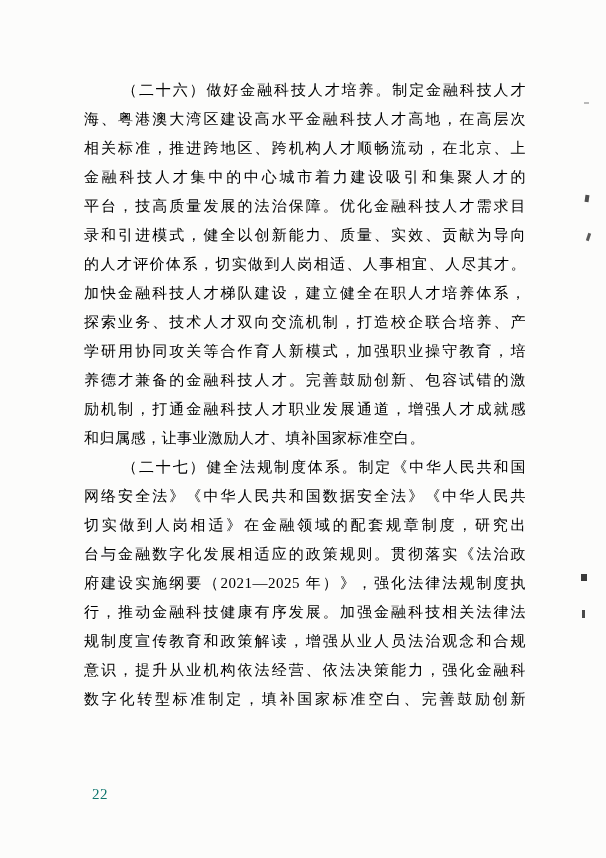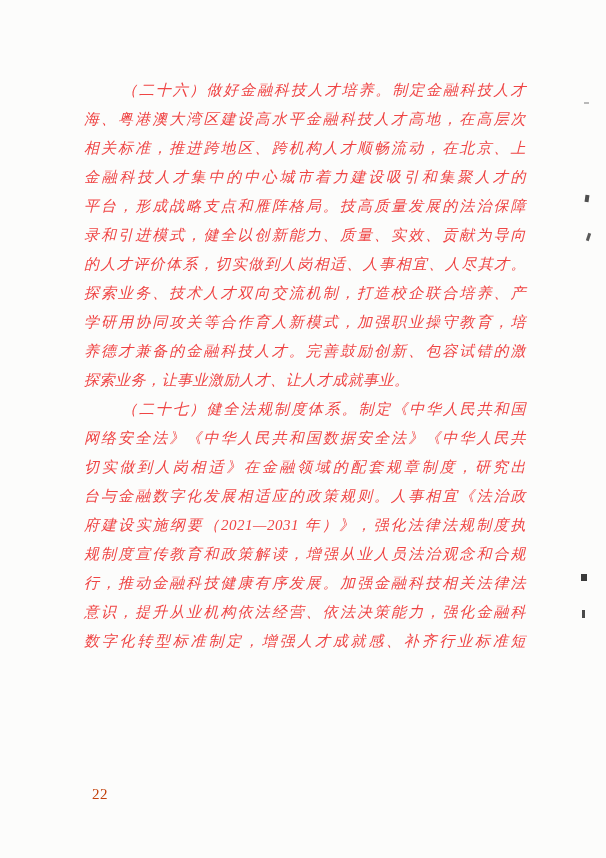--- a/index.html
+++ b/index.html
@@ -34,59 +34,61 @@
     text-indent: 38px;
   }
   .line.endline {
     text-align-last: left;
   }
   .page-number {
     position: absolute;
     left: 92px;
     top: 786px;
     font-size: 15px;
-    color: #c2410c;
+    color: #0f766e;
     letter-spacing: 0.5px;
   }
   
   .speck {
     position: absolute;
     background: #4a4a4a;
   }
   .speck.s1 { left: 584px; top: 102px; width: 5px; height: 2px; background: #b9b9b9; }
   .speck.s2 { left: 585px; top: 195px; width: 4px; height: 7px; background: #4f4f4f; transform: rotate(8deg); }
   .speck.s3 { left: 587px; top: 233px; width: 3px; height: 8px; background: #5a5a5a; transform: rotate(18deg); }
   .speck.s4 { left: 581px; top: 574px; width: 6px; height: 7px; background: #3a3a3a; }
   .speck.s5 { left: 582px; top: 610px; width: 3px; height: 8px; background: #4a4a4a; }
 </style>
 </head>
 <body>
 
 <div class="page" style="background: rgb(252, 252, 251);">
-  <div class="text-block" style="color: #ef4444; font-style: italic;">
+  <div class="text-block" style="color: #000000;">
       <div class="line first">（二十六）做好金融科技人才培养。制定金融科技人才</div>
       <div class="line">海、粤港澳大湾区建设高水平金融科技人才高地，在高层次</div>
       <div class="line">相关标准，推进跨地区、跨机构人才顺畅流动，在北京、上</div>
       <div class="line">金融科技人才集中的中心城市着力建设吸引和集聚人才的</div>
-      <div class="line">平台，形成战略支点和雁阵格局。技高质量发展的法治保障</div>
+      <div class="line">平台，技高质量发展的法治保障。优化金融科技人才需求目</div>
       <div class="line">录和引进模式，健全以创新能力、质量、实效、贡献为导向</div>
       <div class="line">的人才评价体系，切实做到人岗相适、人事相宜、人尽其才。</div>
+      <div class="line">加快金融科技人才梯队建设，建立健全在职人才培养体系，</div>
       <div class="line">探索业务、技术人才双向交流机制，打造校企联合培养、产</div>
       <div class="line">学研用协同攻关等合作育人新模式，加强职业操守教育，培</div>
       <div class="line">养德才兼备的金融科技人才。完善鼓励创新、包容试错的激</div>
-      <div class="line endline">探索业务，让事业激励人才、让人才成就事业。</div>
+      <div class="line">励机制，打通金融科技人才职业发展通道，增强人才成就感</div>
+      <div class="line endline">和归属感，让事业激励人才、填补国家标准空白。</div>
       <div class="line first">（二十七）健全法规制度体系。制定《中华人民共和国</div>
       <div class="line">网络安全法》《中华人民共和国数据安全法》《中华人民共</div>
       <div class="line">切实做到人岗相适》在金融领域的配套规章制度，研究出</div>
-      <div class="line">台与金融数字化发展相适应的政策规则。人事相宜《法治政</div>
-      <div class="line">府建设实施纲要（2021—2031 年）》，强化法律法规制度执</div>
+      <div class="line">台与金融数字化发展相适应的政策规则。贯彻落实《法治政</div>
+      <div class="line">府建设实施纲要（2021—2025 年）》，强化法律法规制度执</div>
+      <div class="line">行，推动金融科技健康有序发展。加强金融科技相关法律法</div>
       <div class="line">规制度宣传教育和政策解读，增强从业人员法治观念和合规</div>
-      <div class="line">行，推动金融科技健康有序发展。加强金融科技相关法律法</div>
       <div class="line">意识，提升从业机构依法经营、依法决策能力，强化金融科</div>
-      <div class="line">数字化转型标准制定，增强人才成就感、补齐行业标准短</div>
+      <div class="line">数字化转型标准制定，填补国家标准空白、完善鼓励创新</div>
     </div>
   <div class="page-number">22</div>
   <div class="speck s1"></div>
   <div class="speck s2"></div>
   <div class="speck s3"></div>
   <div class="speck s4"></div>
   <div class="speck s5"></div>
 </div>
 
 </body></html>

